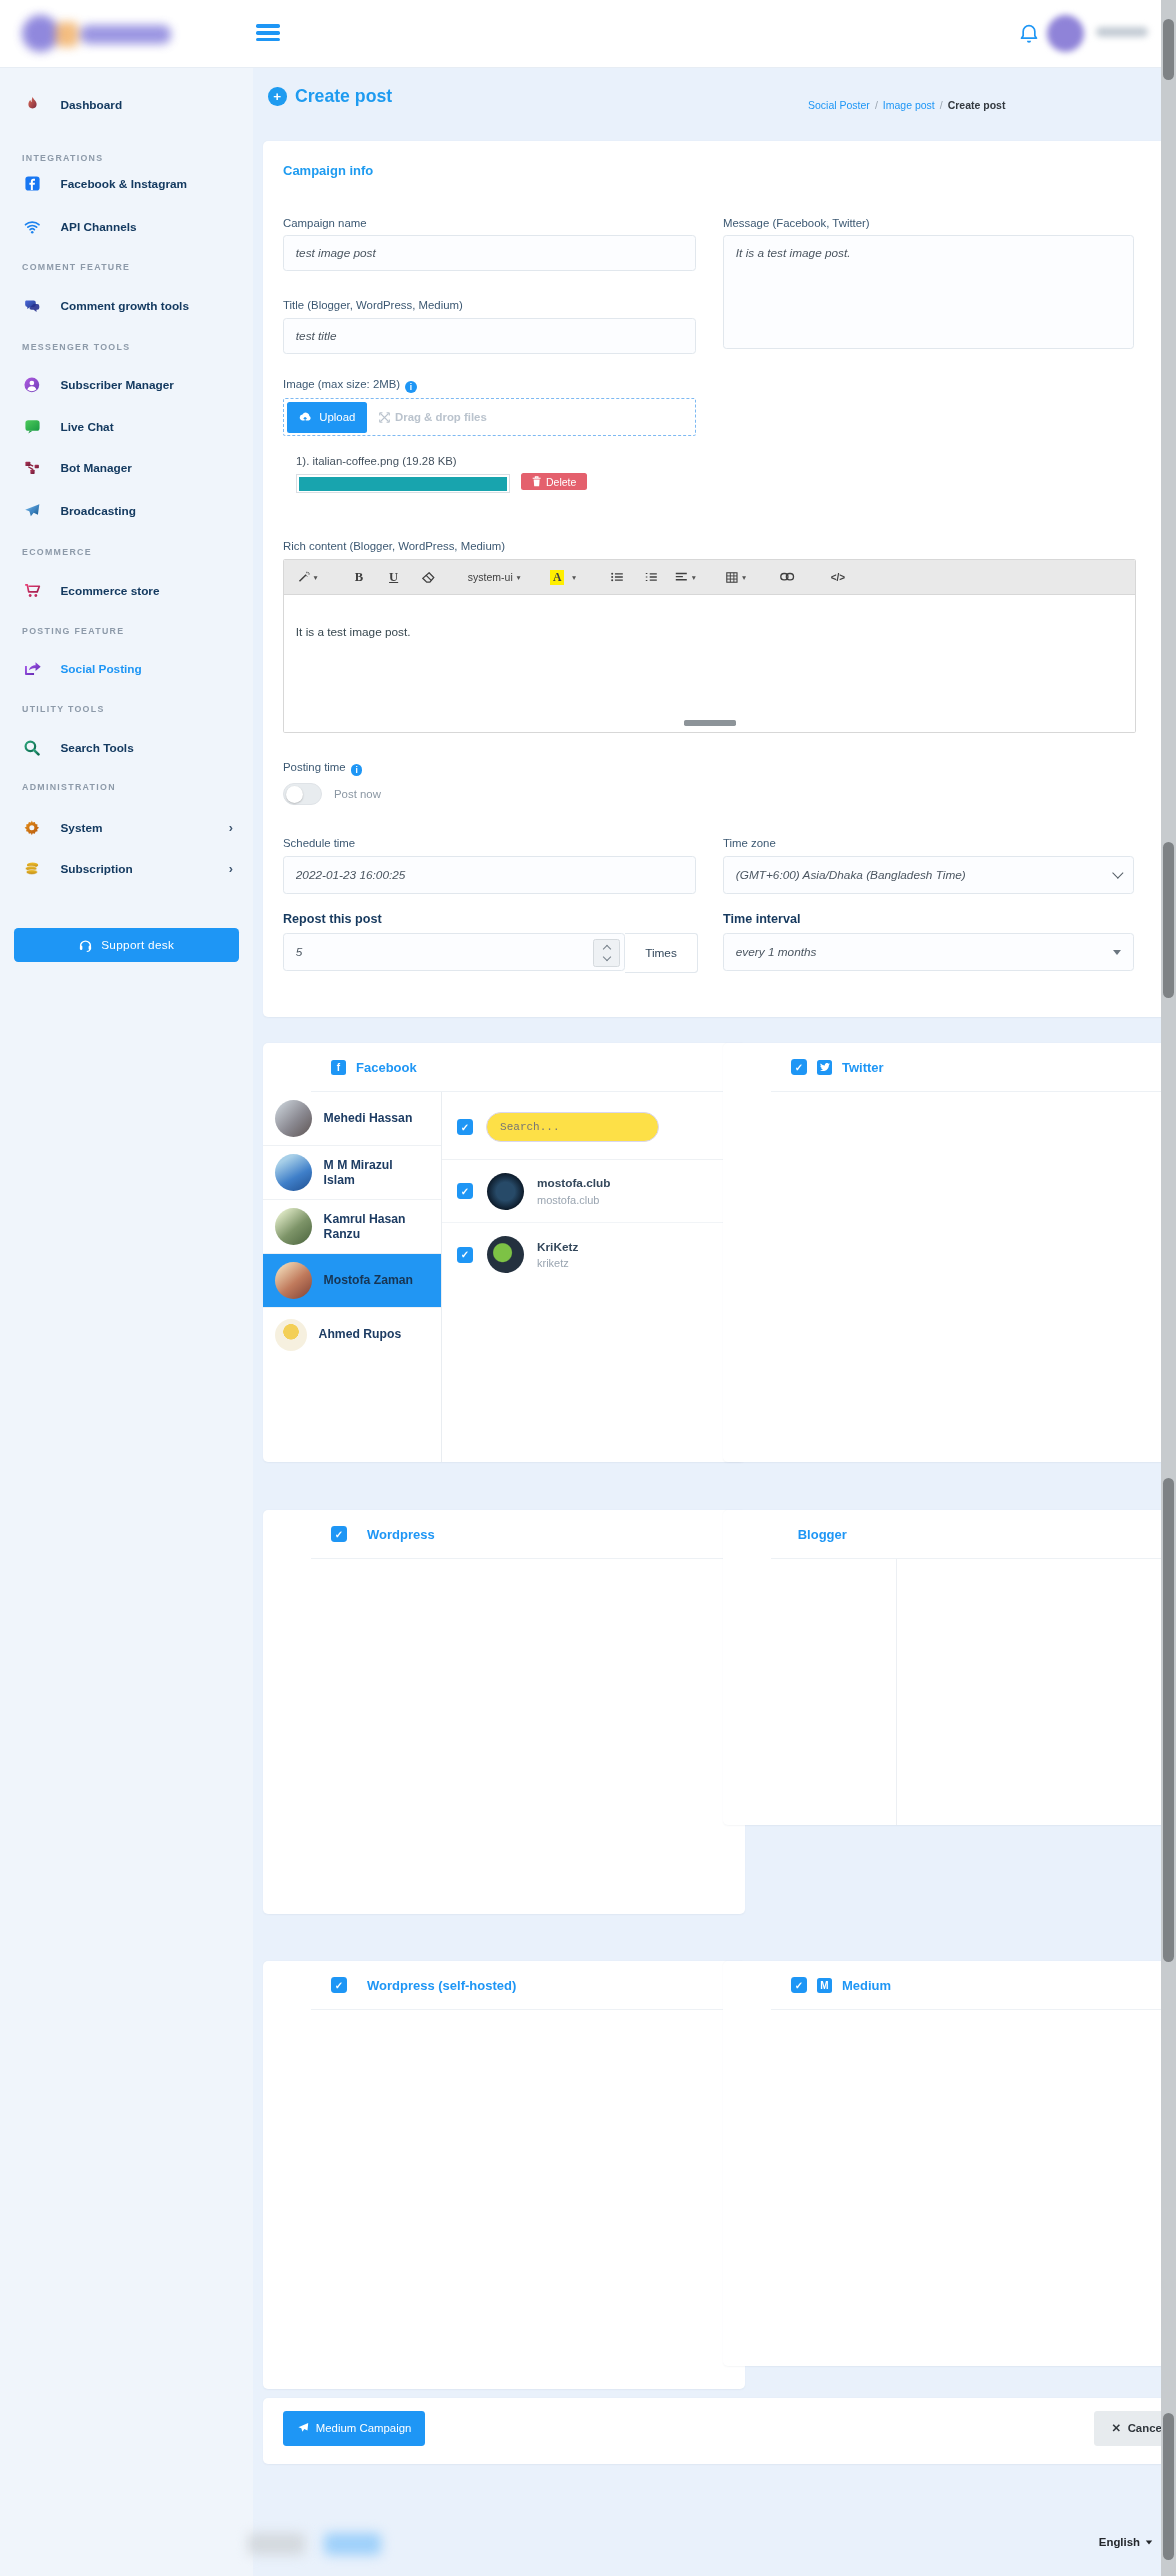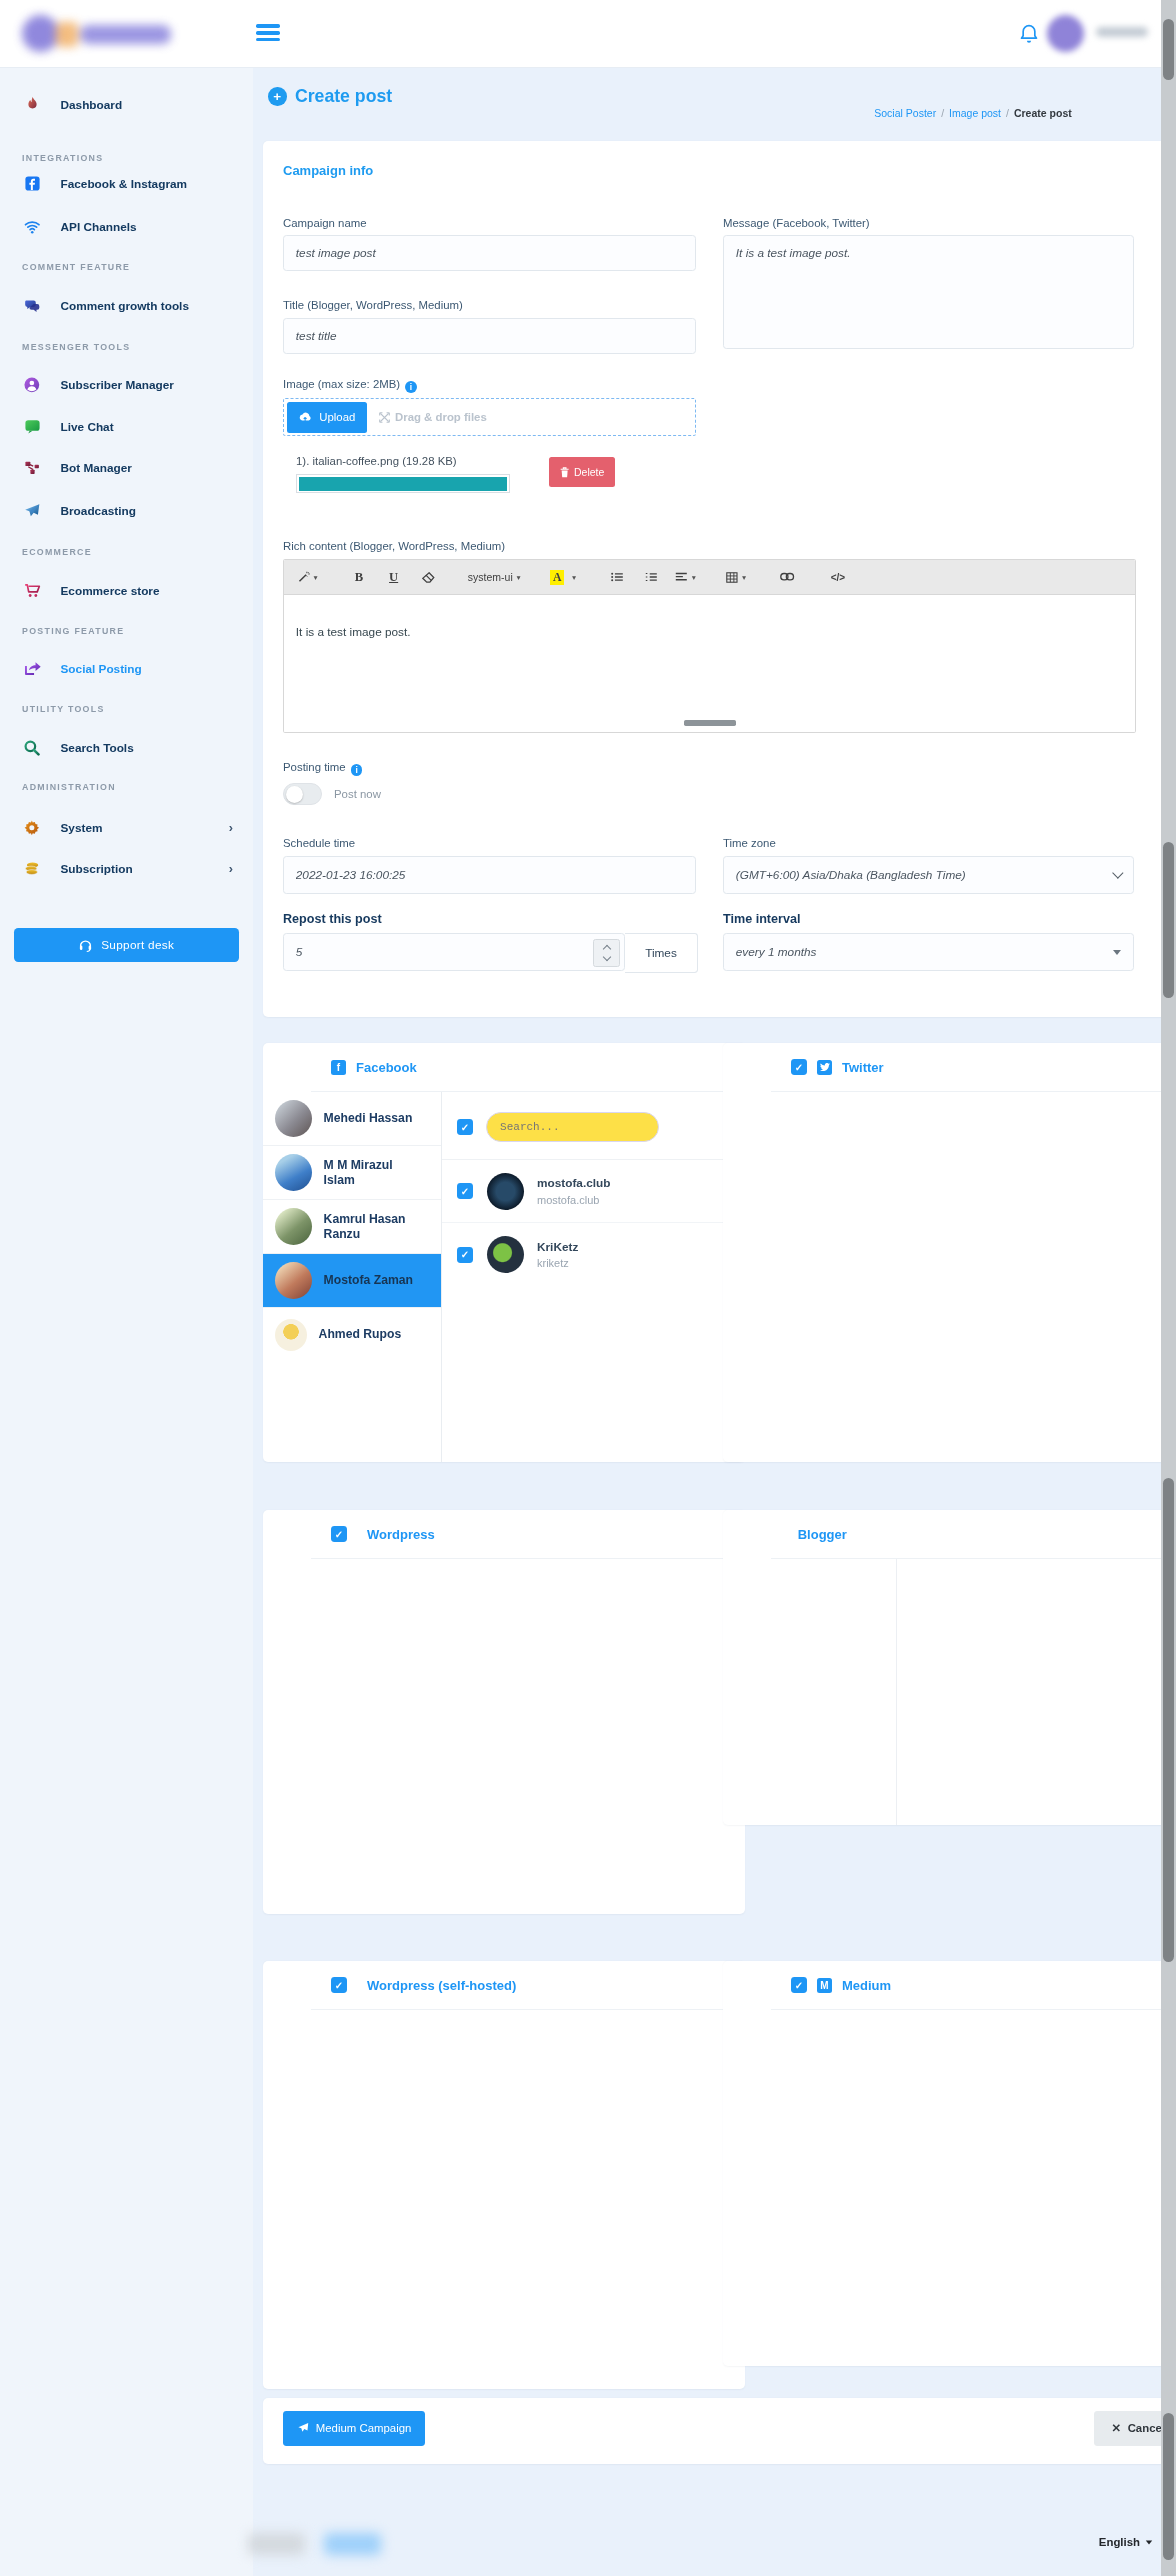--- a/index.html
+++ b/index.html
@@ -27,21 +27,21 @@
   .s-item{position:absolute;left:22px;width:211px;height:25px;display:flex;align-items:center;cursor:pointer;}
   .s-ico{width:20px;height:20px;flex:0 0 20px;display:flex;align-items:center;justify-content:center;}
   .s-lbl{margin-left:18.5px;font-size:11.8px;font-weight:bold;color:#143a60;}
   .s-item.active .s-lbl{color:#1e96f5;}
   .s-chev{margin-left:auto;color:#3f5670;font-size:12.6px;font-weight:bold;}
   .support-btn{position:absolute;left:13.5px;top:861px;width:225px;height:34px;background:#1e96f5;border-radius:4.2px;
     display:flex;align-items:center;justify-content:center;gap:8.4px;color:#fff;font-size:11.8px;letter-spacing:0.3px;cursor:pointer;}
   
   .page-title{position:absolute;left:268px;top:86px;display:flex;align-items:center;gap:8.4px;color:#1e9bf0;font-size:17.7px;font-weight:bold;}
   .plus-circle{width:18.5px;height:18.5px;border-radius:50%;background:#1e9bf0;color:#fff;display:flex;align-items:center;justify-content:center;font-size:13.5px;font-weight:bold;line-height:1;}
-  .breadcrumb{position:absolute;left:808px;top:107px;width:330px;text-align:center;font-size:10.5px;}
+  .breadcrumb{position:absolute;left:808px;top:99px;width:330px;text-align:left;font-size:10.5px;}
   .breadcrumb a{color:#1e96f5;text-decoration:none;}
   .breadcrumb .sep{color:#9aa5b0;margin:0 5px;}
   .breadcrumb .cur{color:#33393f;font-weight:bold;}
   
   .card{position:absolute;background:#fff;border-radius:5px;box-shadow:0 0.8px 1.7px rgba(30,60,90,.05);padding-left:48px;}
   .card-head{height:48px;border-bottom:0.8px solid #edf1f5;display:flex;align-items:center;padding:0 20px;gap:10px;}
   .card-title{color:#1e96f5;font-size:13px;font-weight:bold;}
   
   .lbl{position:absolute;font-size:11.4px;color:#3c5872;}
   .lbl.strong{color:#16395e;font-weight:bold;font-size:12.6px;}
@@ -384,21 +384,21 @@
             <path d="M1 1h4M1 1v4M15 15h-4M15 15v-4M15 1h-4M15 1v4M1 15h4M1 15v-4" stroke="#bac3cd" stroke-width="1.6"></path>
           </svg>
         <span>Drag &amp; drop files</span>
       </div>
     </div>
 
     <div class="file-line" style="left:33px;top:314px;">1). italian-coffee.png (19.28 KB)</div>
     <div class="progress" style="left:33px;top:333px;width:214px;height:19.4px;">
         <div class="fill"></div>
       </div>
-    <div class="del-btn" style="left:258px;top:316px;width:66px;height:30px;margin-left:28px;">
+    <div class="del-btn" style="left:258px;top:332px;width:66px;height:17px;">
       <svg width="9.3" height="11" viewBox="0 0 14 16">
           <path d="M1 3h12M5 3V1h4v2" stroke="#fff" stroke-width="1.6" fill="none"></path>
           <path d="M2.5 5l.8 10h7.4l.8-10z" fill="#fff"></path>
         </svg>
       <span>Delete</span>
     </div>
 
     <div class="lbl" style="left:20px;top:399px;">Rich content (Blogger, WordPress, Medium)</div>
     <div class="editor" style="left:20px;top:418px;width:851px;height:172px;">
       <div class="toolbar">

